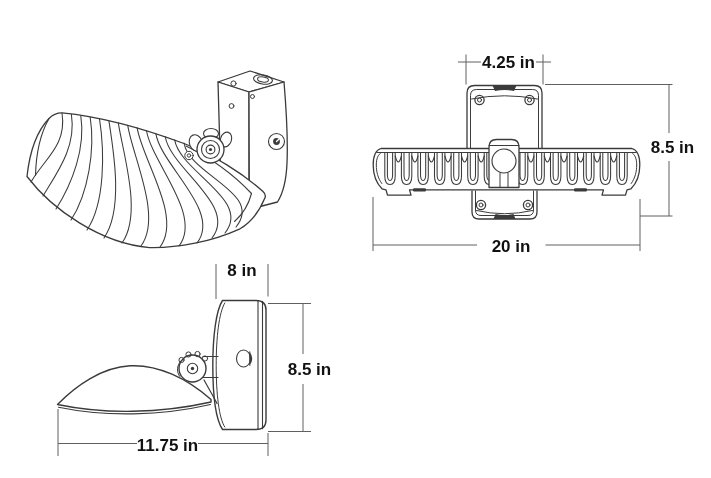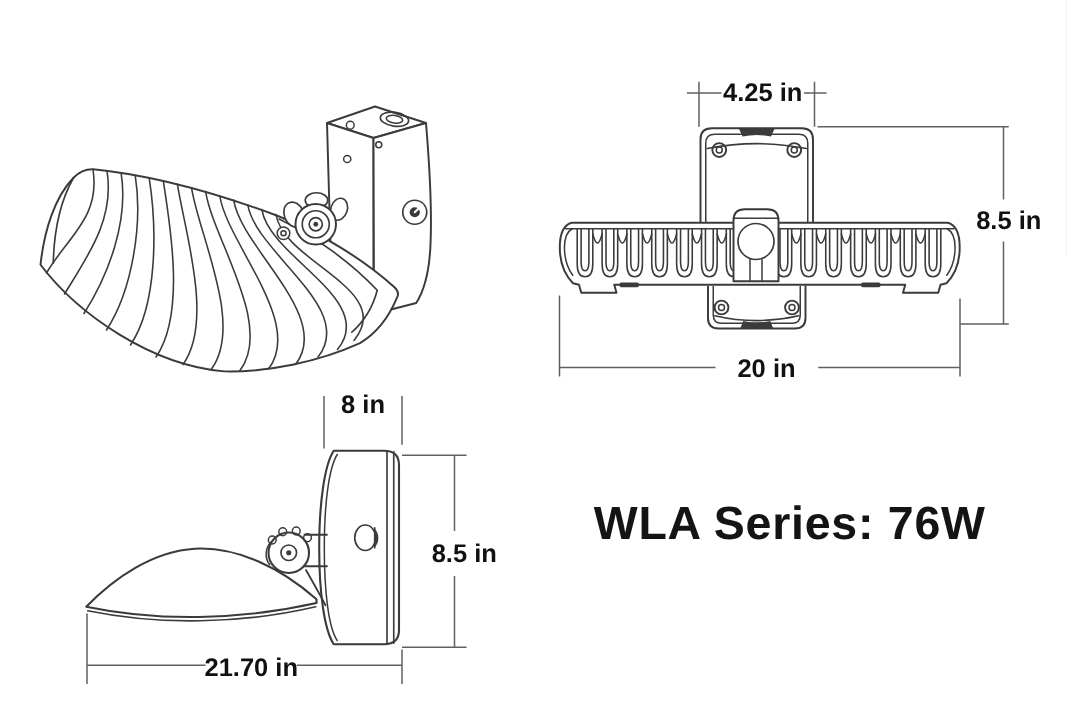--- a/index.html
+++ b/index.html
@@ -191,16 +191,15 @@
       <path d="M58,409 L58,456 M268,433 L268,456"></path>
       <path d="M58,443.5 L137,443.5 M198,443.5 L268,443.5"></path>
     </g>
   </svg>
 
   <div class="dim-label" style="left:508.5px; top:61.5px;">4.25 in</div>
   <div class="dim-label" style="left:672.5px; top:147px;">8.5 in</div>
   <div class="dim-label" style="left:511px; top:245.5px;">20 in</div>
   <div class="dim-label" style="left:242px; top:270px;">8 in</div>
   <div class="dim-label" style="left:309.5px; top:369px;">8.5 in</div>
-  <div class="dim-label" style="left:167.5px; top:444.5px;">21.70 in</div>
-
-  <div class="title" style="left:526.5px; top:349px;">WLA Series: 76W</div>
+  <div class="dim-label" style="left:167.5px; top:444.5px;">11.75 in</div>
+
 </div>
 
 </body></html>

